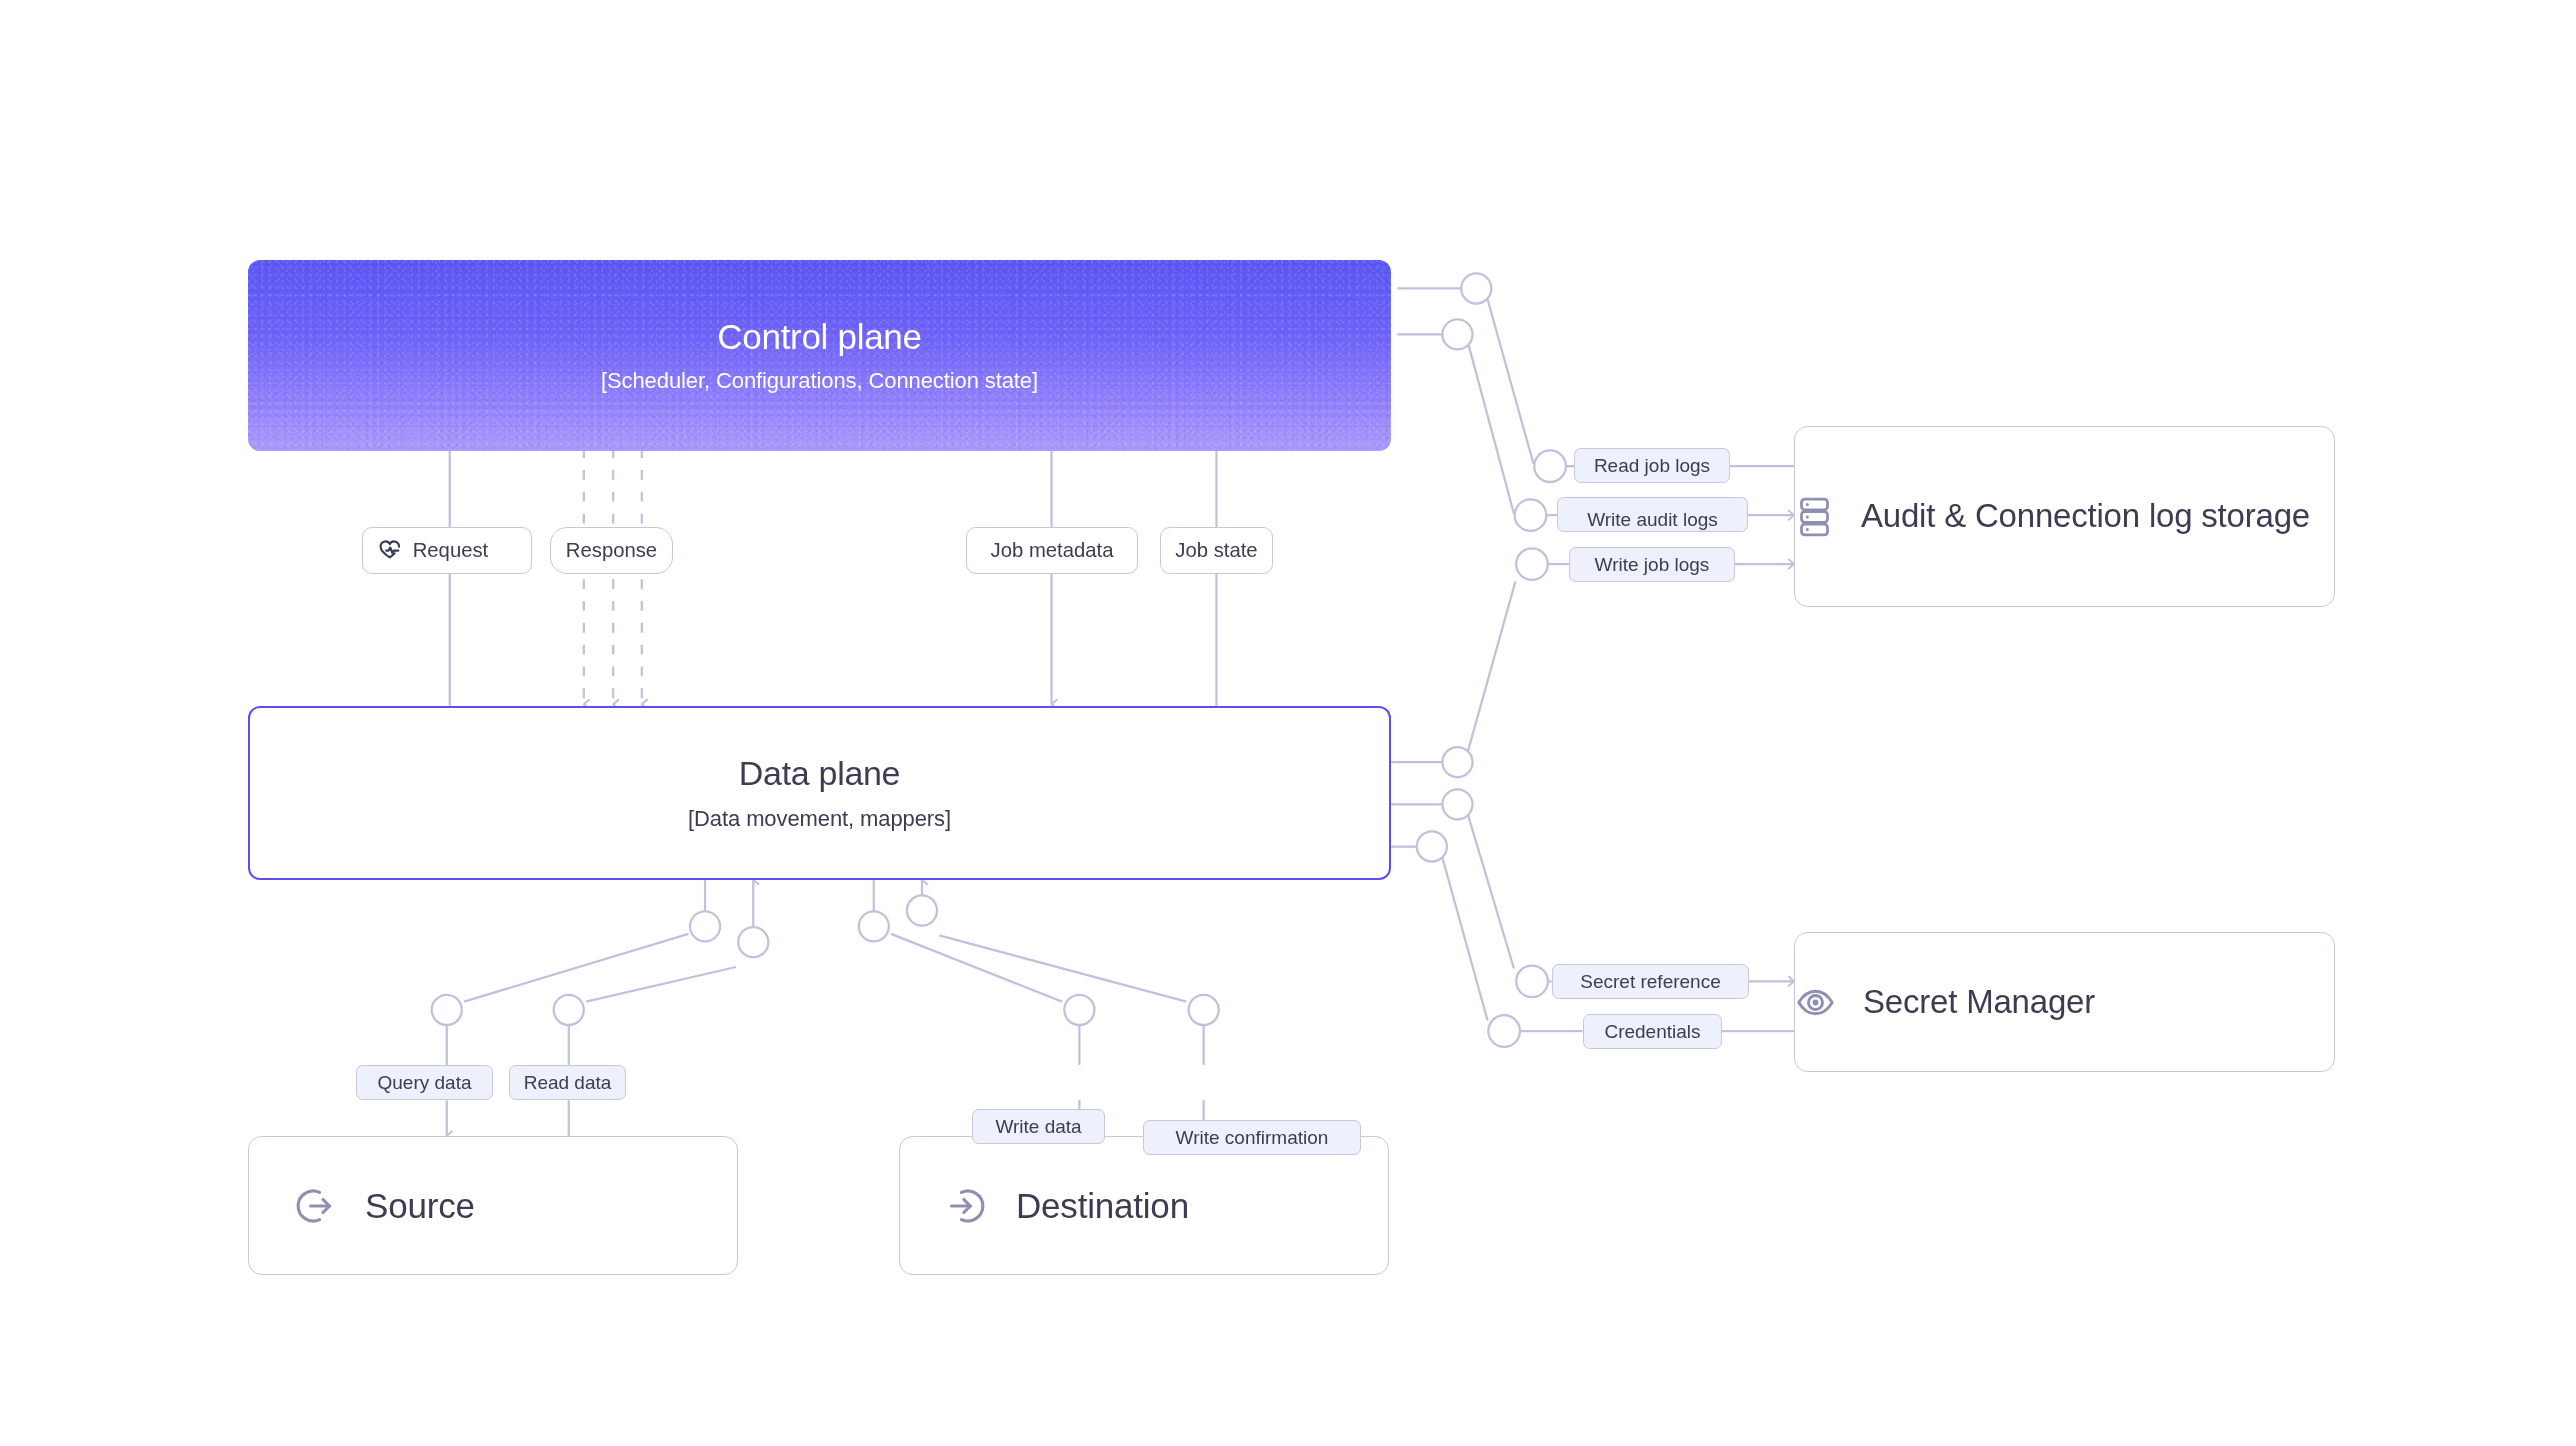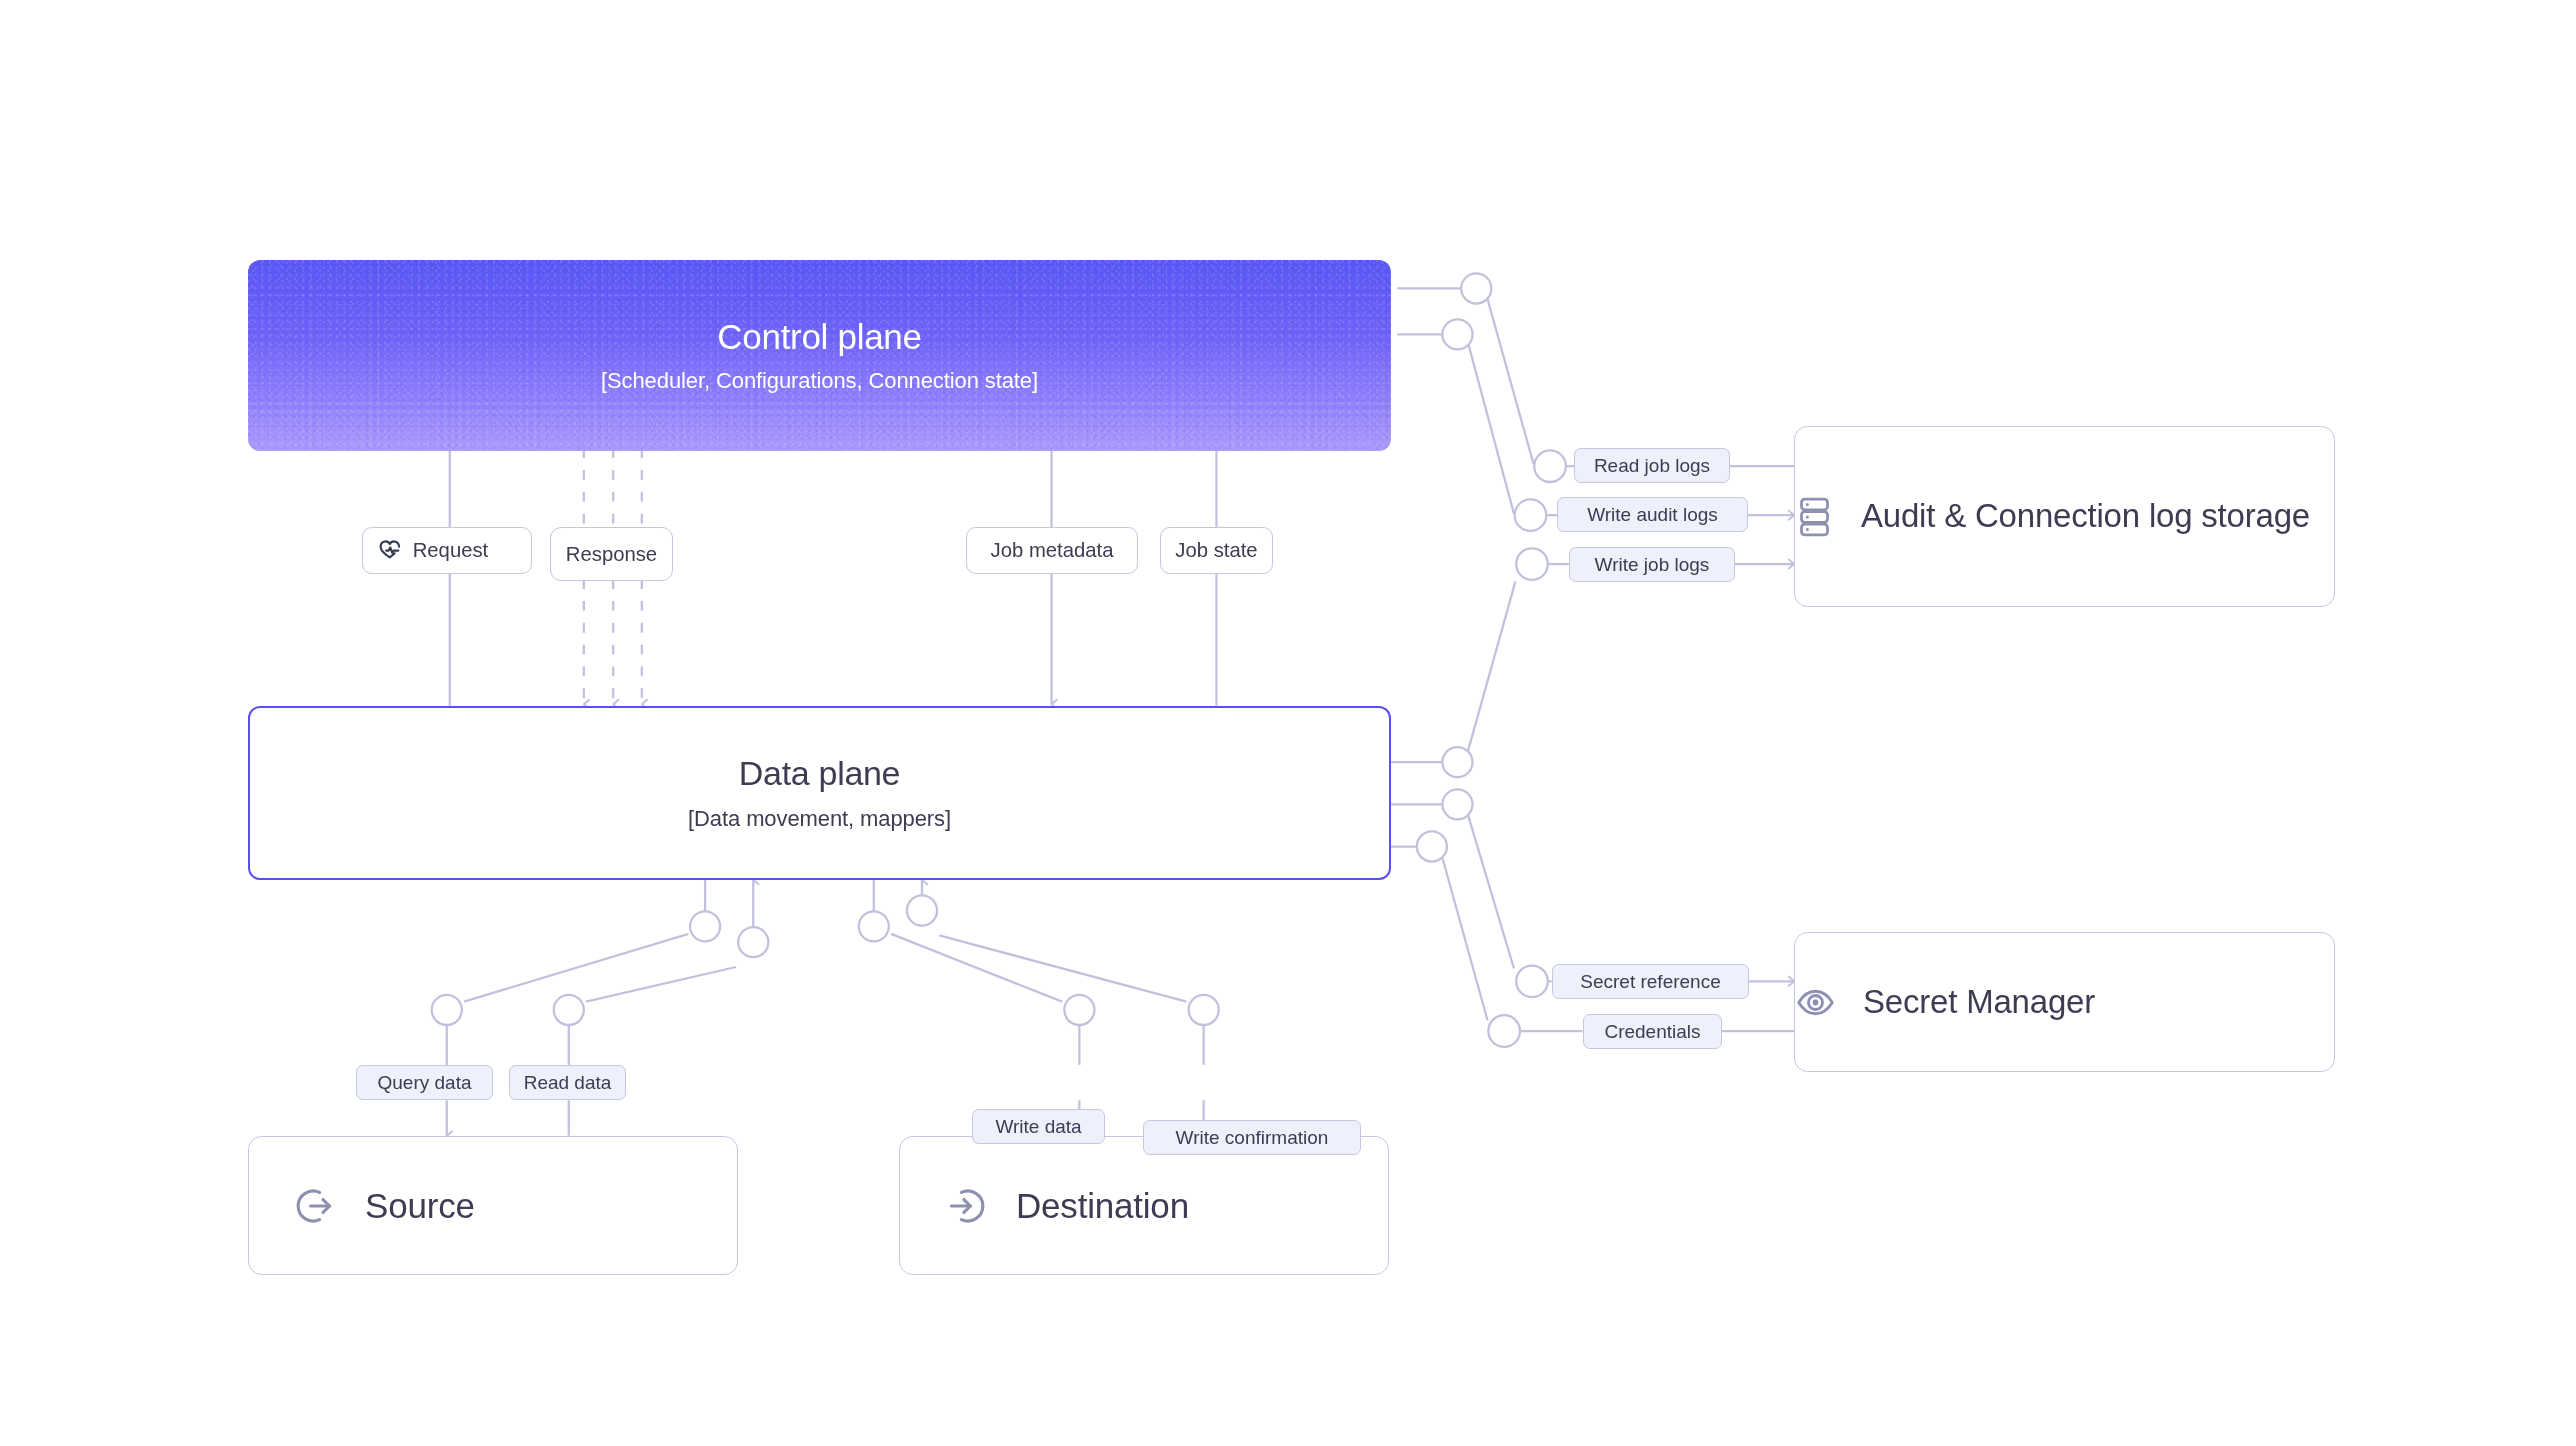--- a/index.html
+++ b/index.html
@@ -46,29 +46,29 @@
   #card-destination{padding-left:45px;gap:29px;}
 
   
   .lbl{position:absolute;box-sizing:border-box;border:1.5px solid #c5c6e0;border-radius:6.8px;
        display:flex;align-items:center;justify-content:center;white-space:nowrap;
        color:#3c3c52;font-size:19px;background:#ffffff;padding:0 10.5px;}
   .lbl.tinted{background:#eef0fb;}
 
   #lbl-request{left:362px;top:527px;height:47px;width:170px;gap:10.5px;border-radius:9.8px;padding-left:13.6px;justify-content:flex-start;}
   #lbl-request .lbl-text{font-size:20.3px;}
-  #lbl-response{left:550px;top:527px;height:54px;width:123px;border-radius:11px;}
+  #lbl-response{left:550px;top:527px;height:47px;width:123px;border-radius:17px;}
   #lbl-response .lbl-text{font-size:20.3px;}
   #lbl-jobmeta{left:966px;top:527px;height:47px;width:172px;border-radius:9.8px;}
   #lbl-jobmeta .lbl-text{font-size:20.3px;}
   #lbl-jobstate{left:1160px;top:527px;height:47px;width:113px;border-radius:9.8px;}
   #lbl-jobstate .lbl-text{font-size:20.3px;}
 
   #lbl-readjoblogs{left:1574px;top:448px;height:35px;width:156px;}
-  #lbl-writeauditlogs{left:1557px;top:497px;height:35px;width:191px;}
+  #lbl-writeauditlogs{left:1557px;top:497px;height:35px;width:191px;align-items:flex-end;}
   #lbl-writejoblogs{left:1569px;top:547px;height:35px;width:166px;}
   #lbl-secretref{left:1552px;top:964px;height:35px;width:197px;}
   #lbl-credentials{left:1583px;top:1014px;height:35px;width:139px;}
 
   #lbl-querydata{left:356px;top:1065px;height:35px;width:137px;}
   #lbl-readdata{left:509px;top:1065px;height:35px;width:117px;}
   #lbl-writedata{left:972px;top:1065px;height:35px;width:133px;margin-top:44px;}
   #lbl-writeconf{left:1143px;top:1120px;height:35px;width:218px;}
 
   .icon{display:inline-flex;align-items:center;justify-content:center;flex:none;}

